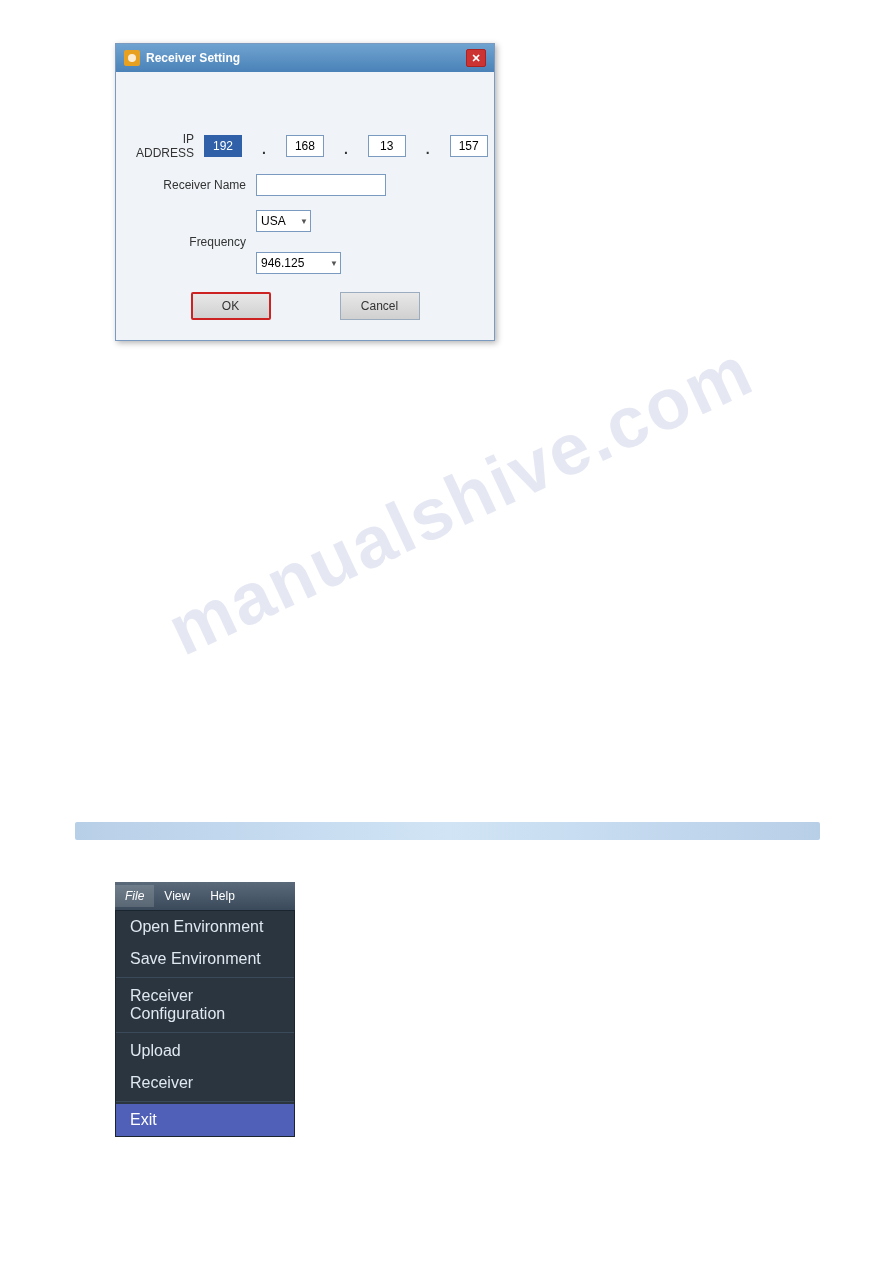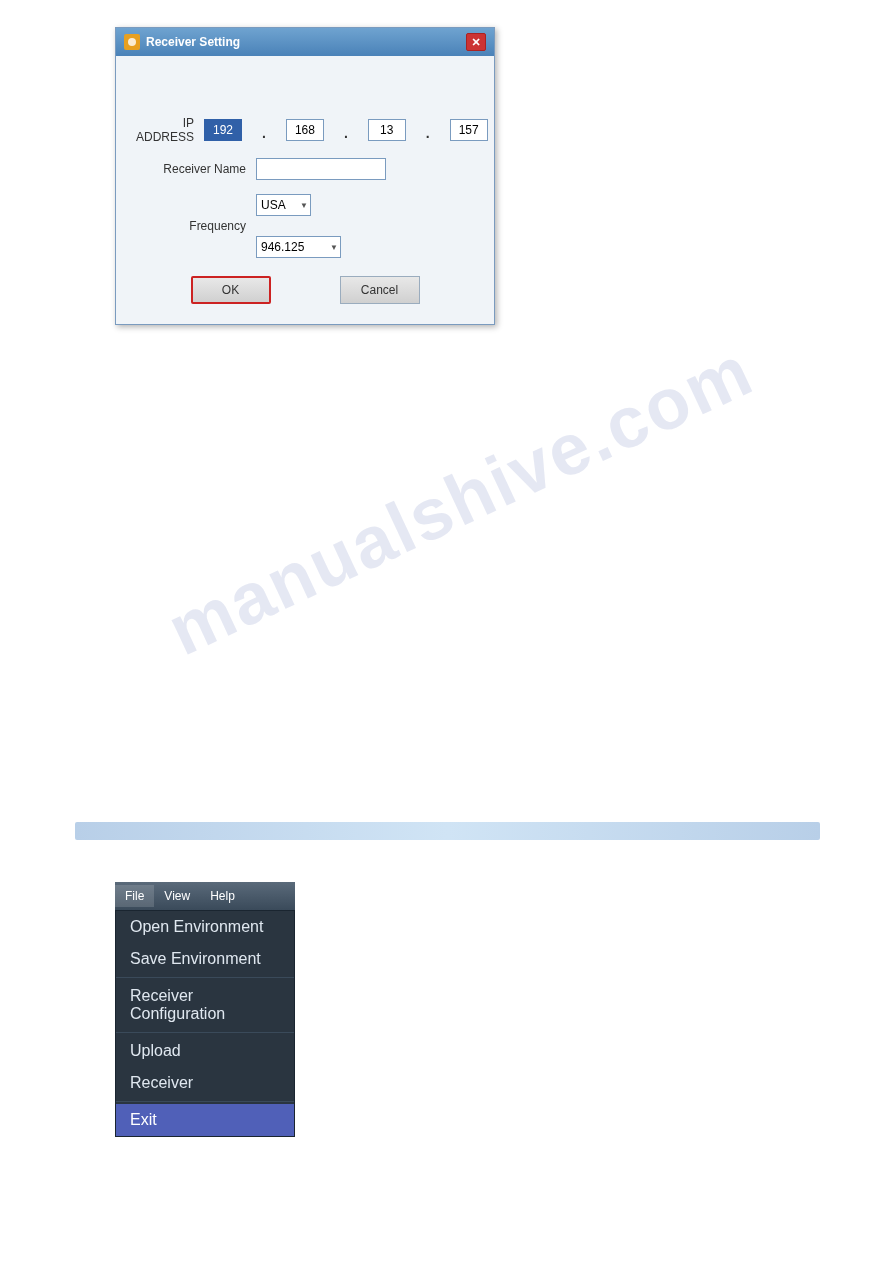--- a/index.html
+++ b/index.html
@@ -42,21 +42,21 @@
       left: 75px;
       width: 745px;
       height: 18px;
       background: linear-gradient(to right, #b8cfe8, #d0e4f5, #b8cfe8);
       border-radius: 2px;
     }
 
     
     .dialog-container {
       position: absolute;
-      top: 27px;
+      top: 43px;
       left: 115px;
       width: 380px;
     }
 
     .dialog-window {
       border: 1px solid #7a9bbf;
       background: #f0f4f8;
       box-shadow: 2px 2px 6px rgba(0,0,0,0.3);
     }
 
@@ -261,20 +261,21 @@
 
     .menu-bar-item {
       padding: 4px 10px;
       font-size: 12px;
       color: #ffffff;
       cursor: pointer;
     }
 
     .menu-bar-item.active {
       background: rgba(255,255,255,0.15);
+      font-style: italic;
     }
 
     .menu-dropdown {
       background: #2a3540;
       border: 1px solid #1a2530;
       width: 180px;
     }
 
     .menu-item {
       padding: 7px 14px;

